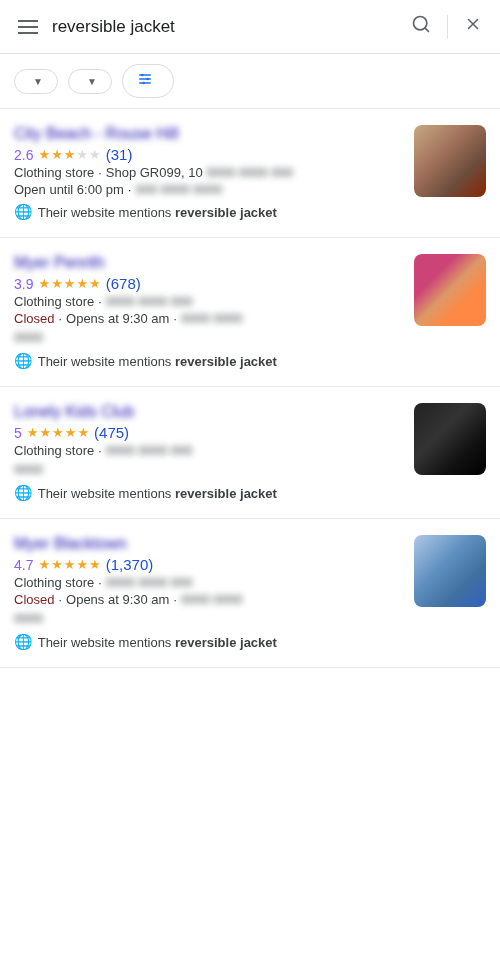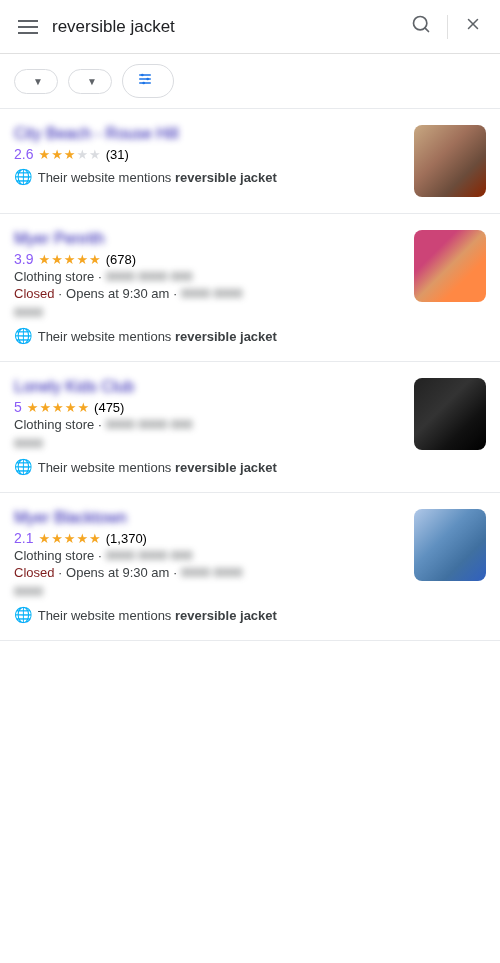--- a/index.html
+++ b/index.html
@@ -138,22 +138,22 @@
       display: flex;
       gap: 1px;
     }
     .star {
       font-size: 13px;
     }
     .star.full { color: #f5a623; }
     .star.half { color: #f5a623; }
     .star.empty { color: #dadce0; }
     .review-count {
-      font-size: 13px;
-      color: #000000;
+      font-size: 15px;
+      color: #1d4ed8;
     }
     .store-type {
       font-size: 13px;
       color: #3c4043;
       margin-bottom: 2px;
     }
     .store-type .blurred {
       filter: blur(3px);
       display: inline-block;
     }
@@ -263,20 +263,27 @@
         <span class="rating-num">2.6</span>
         <div class="stars">
             <span class="star full">★</span>
             <span class="star full">★</span>
             <span class="star half">★</span>
             <span class="star empty">★</span>
             <span class="star empty">★</span>
           </div>
         <span class="review-count">(31)</span>
       </div>
+      <div class="store-type">
+        Clothing store · Shop GR099, 10 <span class="blurred">0000 0000 000</span>
+      </div>
+      <div class="hours-row">
+      <span class="open-time">Open until 6:00 pm</span>
+       · <span class="phone-blurred">000 0000 0000</span>
+    </div>
       <div class="website-mention">
         <span class="globe">🌐</span>
         <span>Their website mentions <strong>reversible jacket</strong></span>
       </div>
     </div>
     <div class="thumb thumb-1"></div>
   </div>
     <div class="result-card">
     <div class="card-content">
       <div class="store-name">Myer Penrith</div>
@@ -329,21 +336,21 @@
         <span class="globe">🌐</span>
         <span>Their website mentions <strong>reversible jacket</strong></span>
       </div>
     </div>
     <div class="thumb thumb-3"></div>
   </div>
     <div class="result-card">
     <div class="card-content">
       <div class="store-name">Myer Blacktown</div>
       <div class="rating-row">
-        <span class="rating-num">2.1</span>
+        <span class="rating-num">4.7</span>
         <div class="stars">
             <span class="star full">★</span>
             <span class="star full">★</span>
             <span class="star full">★</span>
             <span class="star full">★</span>
             <span class="star half">★</span>
           </div>
         <span class="review-count">(1,370)</span>
       </div>
       <div class="store-type">

